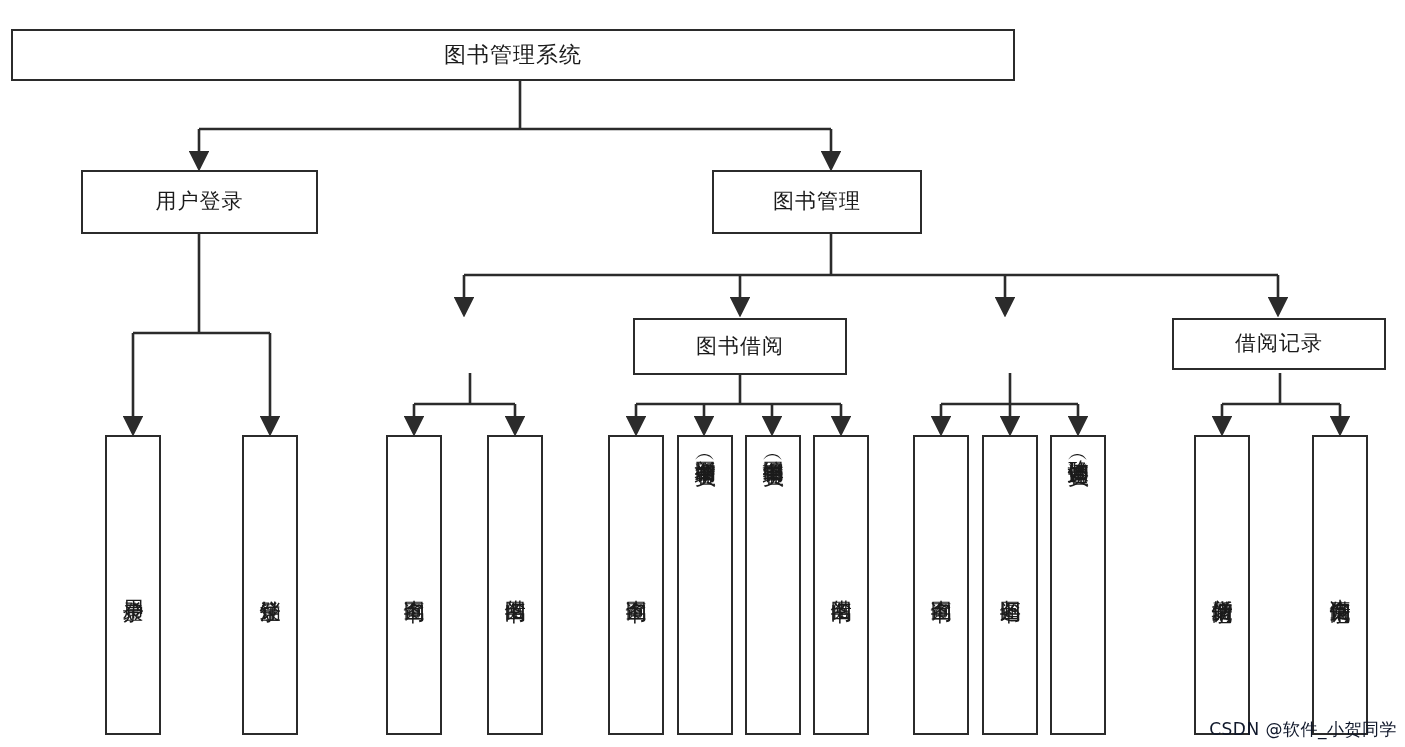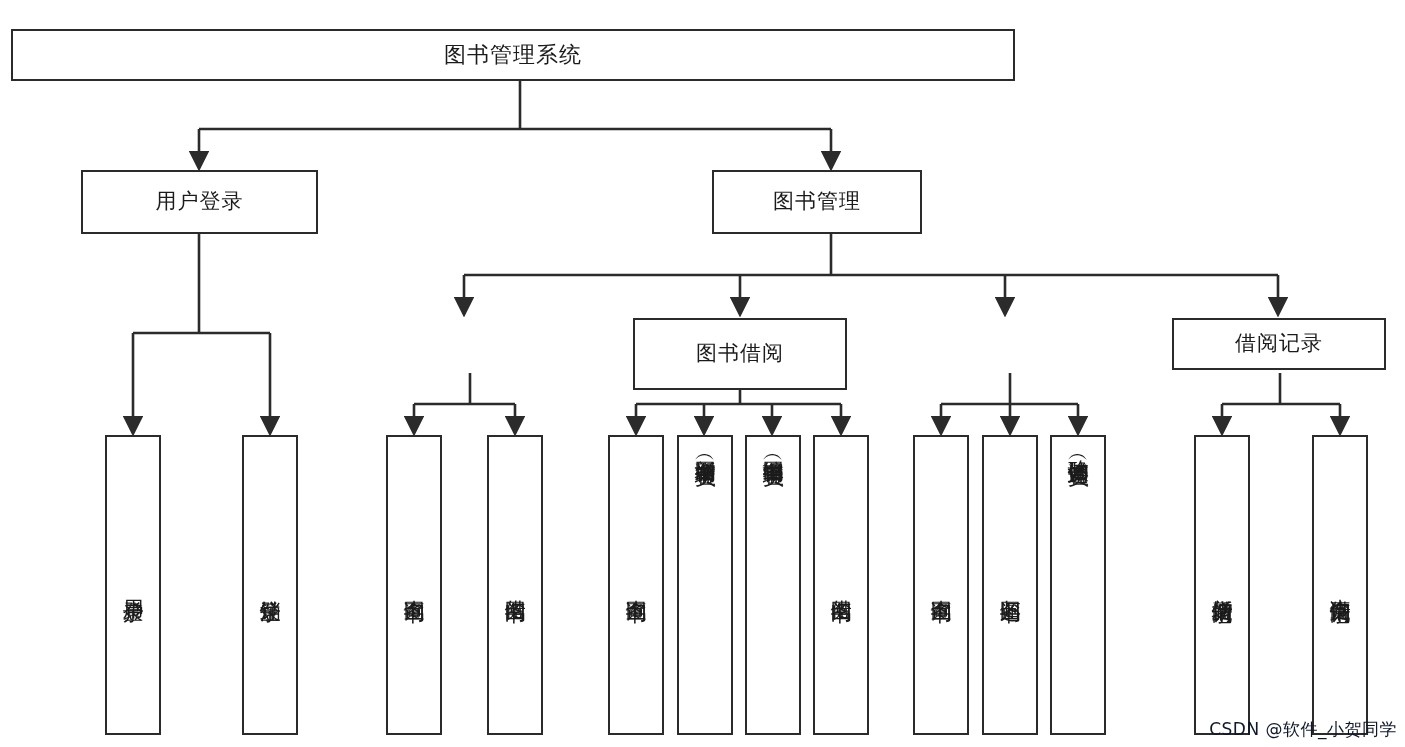--- a/index.html
+++ b/index.html
@@ -140,21 +140,21 @@
     <span>图书管理系统</span>
   </div>
 
   <div class="node node-h" style="left:81px; top:170px; width:237px; height:64px;">
     <span>用户登录</span>
   </div>
   <div class="node node-h" style="left:712px; top:170px; width:210px; height:64px;">
     <span>图书管理</span>
   </div>
 
-  <div class="node node-h" style="left:633px; top:318px; width:214px; height:72px;">
+  <div class="node node-h" style="left:633px; top:318px; width:214px; height:57px;">
     <span>图书借阅</span>
   </div>
   <div class="node node-h" style="left:1172px; top:318px; width:214px; height:52px;">
     <span>借阅记录</span>
   </div>
 
   <div class="node node-v center-mode" style="left:105px; top:435px; width:56px; height:300px;">
     <span class="vtext-center">用户登录</span>
   </div>
   <div class="node node-v center-mode" style="left:242px; top:435px; width:56px; height:300px;">

